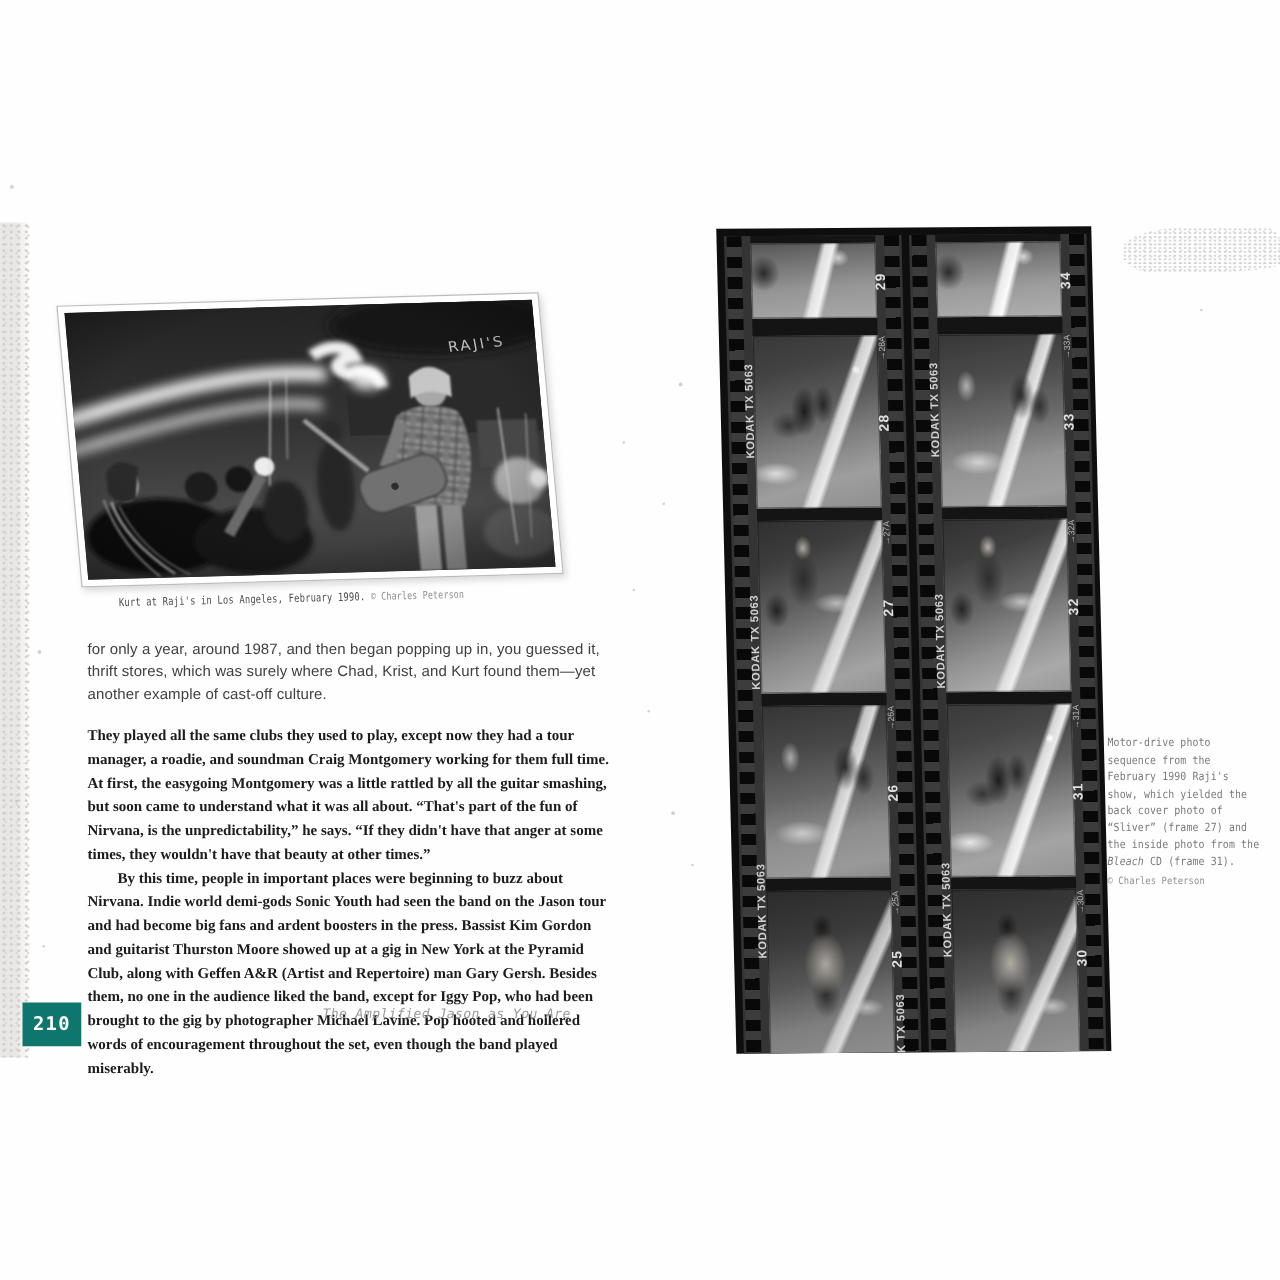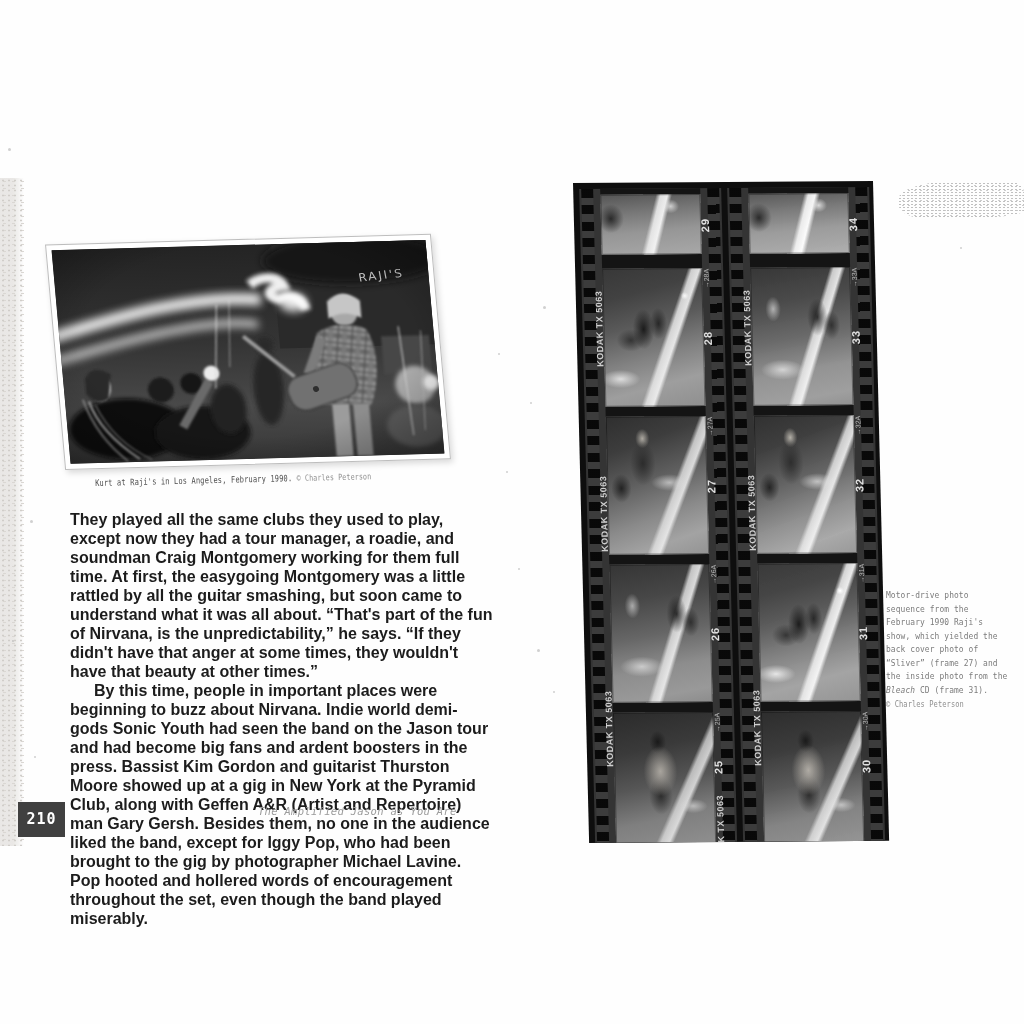--- a/index.html
+++ b/index.html
@@ -29,25 +29,25 @@
 
   .photo-caption{position:absolute;left:95px;top:478px;width:345px;
     font-family:"DejaVu Sans Mono",monospace;font-size:9px;color:#4e4e4e;letter-spacing:.2px;
     transform:rotate(-1.4deg) scaleX(.78);transform-origin:left top;white-space:nowrap;}
   .photo-caption .credit{color:#8e8e8e;font-size:8.5px;}
 
   
   .bodytext{position:absolute;left:70px;top:510px;width:424px;}
   .annotation{font-family:"Liberation Sans",sans-serif;font-size:12px;line-height:18px;
     color:#3f3f3f;margin:0 0 15px 0;letter-spacing:.1px;}
-  .orig{font-family:Liberation Sans, sans-serif;font-weight:600;font-size:16px;line-height:19px;
+  .orig{font-family:Liberation Serif, serif;font-weight:600;font-size:12px;line-height:19px;
     color:#1c1c1c;margin:0;}
   .orig + .orig{text-indent:24px;}
 
-  .folio{position:absolute;left:18px;top:802px;width:47px;height:35px;background:#404040;
+  .folio{position:absolute;left:18px;top:802px;width:47px;height:35px;background:#0f766e;
     color:#fff;font-family:"DejaVu Sans Mono",monospace;font-weight:bold;font-size:15px;
     line-height:35px;text-align:center;letter-spacing:1px;}
   .running-title{position:absolute;left:258px;top:805px;font-family:"DejaVu Sans Mono",monospace;
     font-style:italic;font-size:10.5px;color:#9b9b9b;letter-spacing:.3px;}
 
   
   .sheet{position:absolute;left:573px;top:183px;width:300px;height:660px;background:#0e0e0e;
     transform:rotate(-0.4deg) skewX(1deg);transform-origin:top left;overflow:hidden;
     display:flex;gap:3px;padding:6px 5px 0 6px;box-sizing:border-box;}
   .seam{width:2px;background:#4a4a4a;opacity:.6;}
@@ -219,20 +219,21 @@
       <rect width="375" height="225" fill="url(#vig)"></rect>
     </svg>
   </div>
 
   <div class="photo-caption">
     <span>Kurt at Raji's in Los Angeles, February 1990.</span>
     <span class="credit">© Charles Peterson</span>
   </div>
 
   <div class="bodytext">
+    <p class="annotation">for only a year, around 1987, and then began popping up in, you guessed it, thrift stores, which was surely where Chad, Krist, and Kurt found them—yet another example of cast-off culture.</p>
     <p class="orig">They played all the same clubs they used to play, except now they had a tour manager, a roadie, and soundman Craig Montgomery working for them full time. At first, the easygoing Montgomery was a little rattled by all the guitar smashing, but soon came to understand what it was all about. “That's part of the fun of Nirvana, is the unpredictability,” he says. “If they didn't have that anger at some times, they wouldn't have that beauty at other times.”</p>
     <p class="orig">By this time, people in important places were beginning to buzz about Nirvana. Indie world demi-gods Sonic Youth had seen the band on the Jason tour and had become big fans and ardent boosters in the press. Bassist Kim Gordon and guitarist Thurston Moore showed up at a gig in New York at the Pyramid Club, along with Geffen A&amp;R (Artist and Repertoire) man Gary Gersh. Besides them, no one in the audience liked the band, except for Iggy Pop, who had been brought to the gig by photographer Michael Lavine. Pop hooted and hollered words of encouragement throughout the set, even though the band played miserably.</p>
   </div>
 
   <div class="folio">210</div>
   <div class="running-title">The Amplified Jason as You Are</div>
 
   <div class="sheet">
 
     <div class="strip s1">

